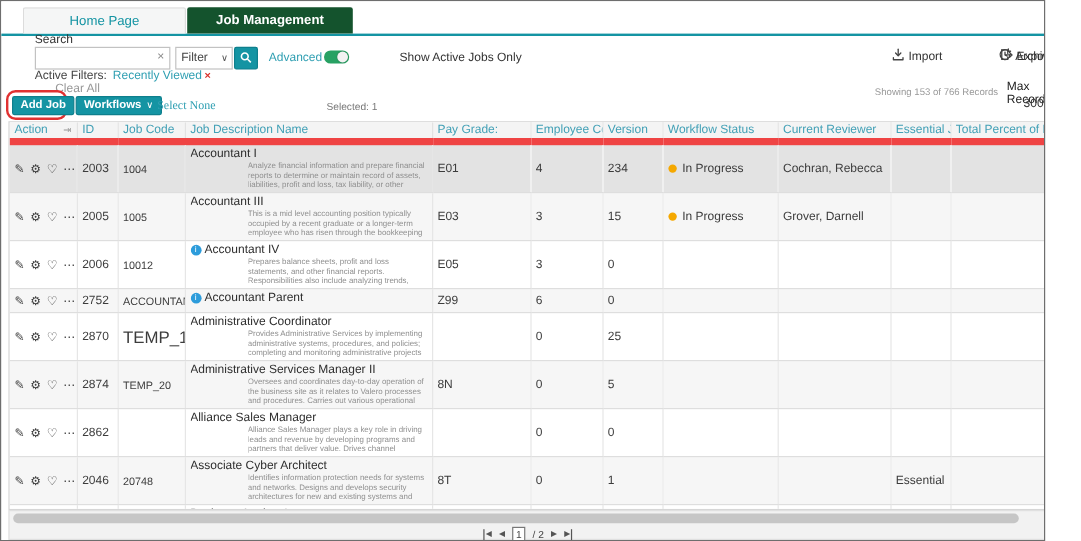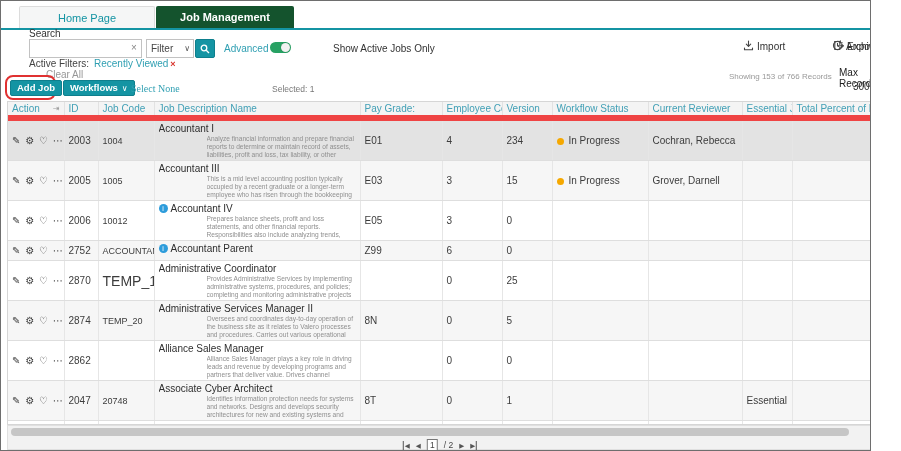--- a/index.html
+++ b/index.html
@@ -389,21 +389,21 @@
       <td></td>
       <td></td>
     </tr>
           <tr class="stripe">
       <td class="act-icons">
         <span>✎</span>
         <span>⚙</span>
         <span>♡</span>
         <span>⋯</span>
       </td>
-      <td>2047</td>
+      <td>2046</td>
       <td style="font-size:9px">20748</td>
       <td style="vertical-align:top; padding-top:2px;">
         <div class="descwrap">
           <div class="job-title-line">
             <span>Associate Cyber Architect</span>
           </div>
           <div class="job-desc">Identifies information protection needs for systems and networks.  Designs and develops security architectures for new and existing systems and networks.  Conducts testing in an analysis lab.</div>
         </div>
       </td>
       <td>8T</td>

